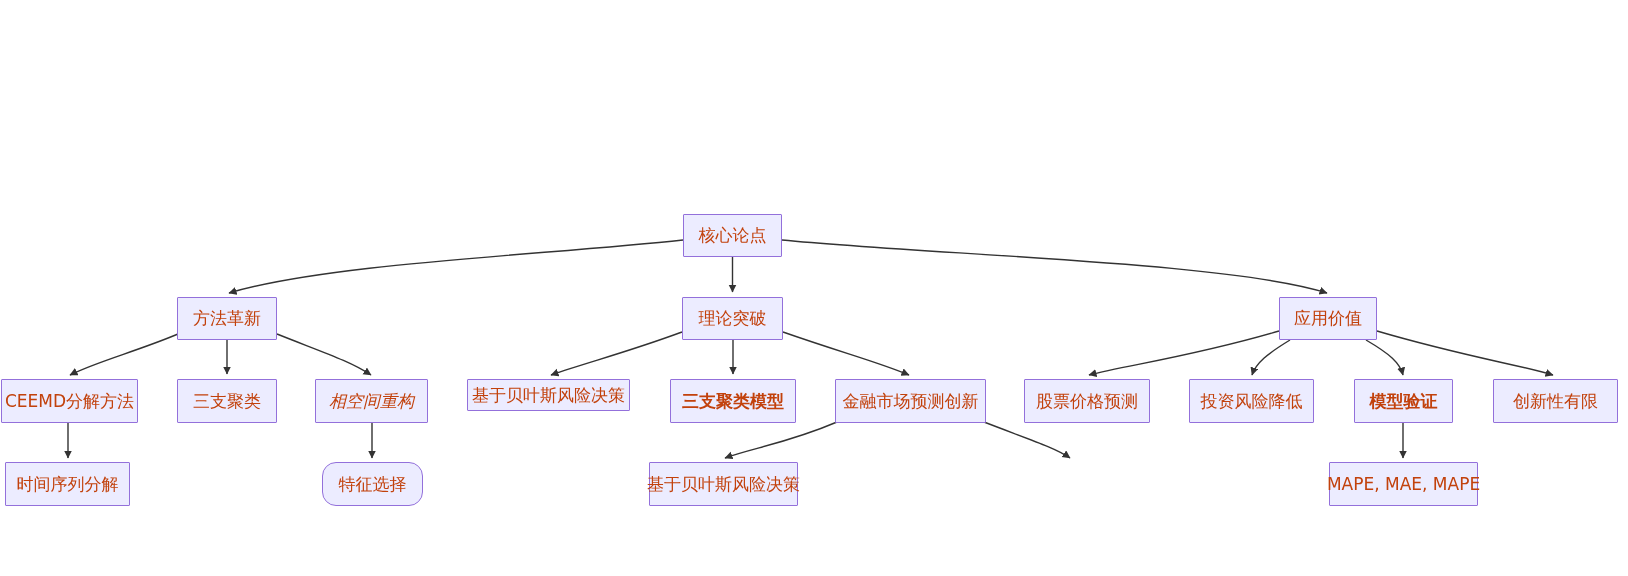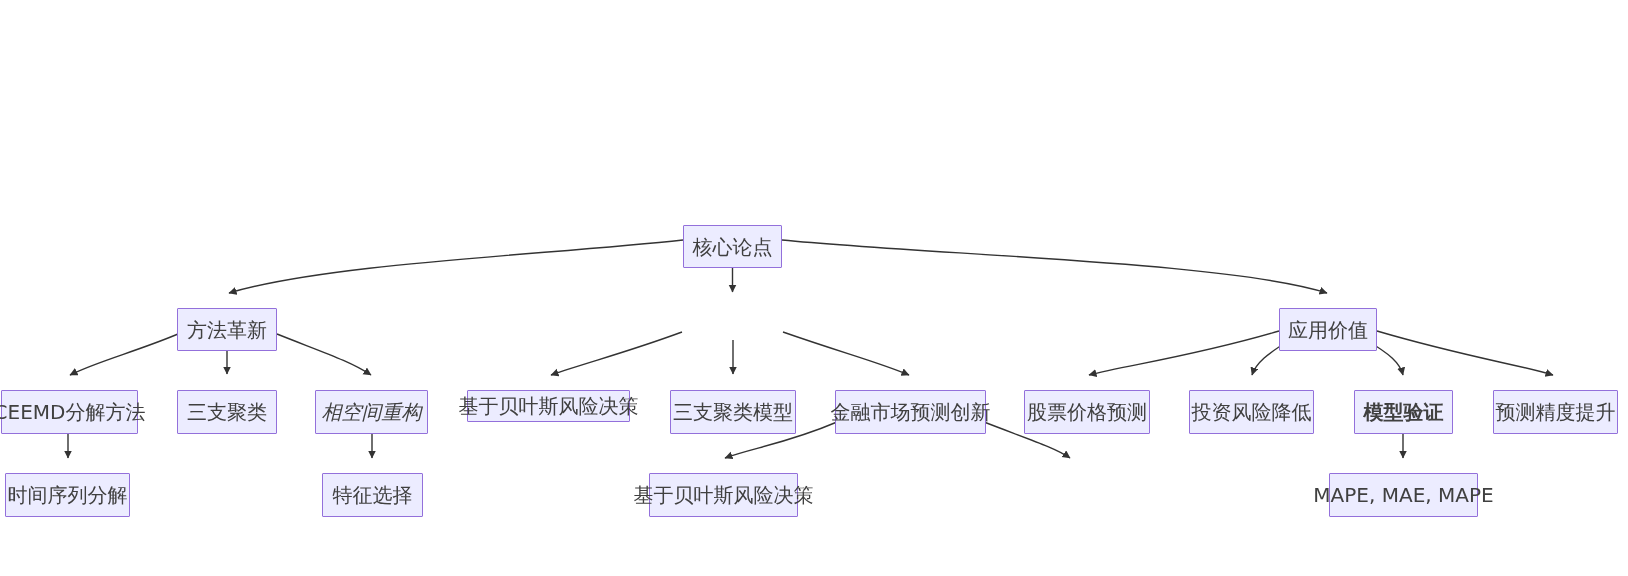--- a/index.html
+++ b/index.html
@@ -26,30 +26,29 @@
   .edges-layer path.edge {
     fill: none;
     stroke: #333333;
     stroke-width: 1.4px;
   }
   .node {
     position: absolute;
     box-sizing: border-box;
     background: #ECECFF;
     border: 1px solid #9370DB;
-    color: #404040;
-    font-size: 20px;
+    color: #c2410c;
+    font-size: 17px;
     line-height: 1;
     display: flex;
     align-items: center;
     justify-content: center;
     text-align: center;
     white-space: nowrap;
     border-radius: 1px;
-    margin-top: 11px;
   }
 </style>
 </head>
 <body>
 
 <div class="canvas">
 
   <svg class="edges-layer" viewBox="0 0 1628 576" xmlns="http://www.w3.org/2000/svg">
     <defs>
       <marker id="arrow" markerWidth="9" markerHeight="9" refX="7.5" refY="4" orient="auto" markerUnits="userSpaceOnUse">
@@ -77,31 +76,32 @@
     <path class="edge" d="M 68 423 L 68 458" marker-end="url(#arrow)"></path>
     <path class="edge" d="M 372 423 L 372 458" marker-end="url(#arrow)"></path>
     <path class="edge" d="M 837 422 C 788 443, 752 448, 725 458" marker-end="url(#arrow)"></path>
     <path class="edge" d="M 984 422 C 1028 439, 1056 448, 1070 458" marker-end="url(#arrow)"></path>
     <path class="edge" d="M 1403 423 L 1403 458" marker-end="url(#arrow)"></path>
   </svg>
 
   <div class="node" style="left:683px;  top:214px; width:99px;  height:43px;">核心论点</div>
 
   <div class="node" style="left:177px;  top:297px; width:100px; height:43px;">方法革新</div>
+  <div class="node" style="left:682px;  top:297px; width:101px; height:43px;">理论突破</div>
   <div class="node" style="left:1279px; top:297px; width:98px;  height:43px;">应用价值</div>
 
   <div class="node" style="left:1px;    top:379px; width:137px; height:44px;">CEEMD分解方法</div>
   <div class="node" style="left:177px;  top:379px; width:100px; height:44px;">三支聚类</div>
   <div class="node" style="left:315px;  top:379px; width:113px; height:44px;font-style:italic;">相空间重构</div>
   <div class="node" style="left:467px;  top:379px; width:163px; height:32px;">基于贝叶斯风险决策</div>
-  <div class="node" style="left:670px;  top:379px; width:126px; height:44px;">三支聚类模型</div>
+  <div class="node" style="left:670px;  top:379px; width:126px; height:44px;font-weight:bold;">三支聚类模型</div>
   <div class="node" style="left:835px;  top:379px; width:151px; height:44px;">金融市场预测创新</div>
   <div class="node" style="left:1024px; top:379px; width:126px; height:44px;">股票价格预测</div>
   <div class="node" style="left:1189px; top:379px; width:125px; height:44px;">投资风险降低</div>
   <div class="node" style="left:1354px; top:379px; width:99px;  height:44px;font-weight:bold;">模型验证</div>
-  <div class="node" style="left:1493px; top:379px; width:125px; height:44px;">预测精度提升</div>
+  <div class="node" style="left:1493px; top:379px; width:125px; height:44px;">创新性有限</div>
 
   <div class="node" style="left:5px;    top:462px; width:125px; height:44px;">时间序列分解</div>
-  <div class="node" style="left:322px;  top:462px; width:101px; height:44px;">特征选择</div>
+  <div class="node" style="left:322px;  top:462px; width:101px; height:44px;border-radius:14px;">特征选择</div>
   <div class="node" style="left:649px;  top:462px; width:149px; height:44px;">基于贝叶斯风险决策</div>
   <div class="node" style="left:1329px; top:462px; width:149px; height:44px;">MAPE, MAE, MAPE</div>
 
 </div>
 
 </body></html>

